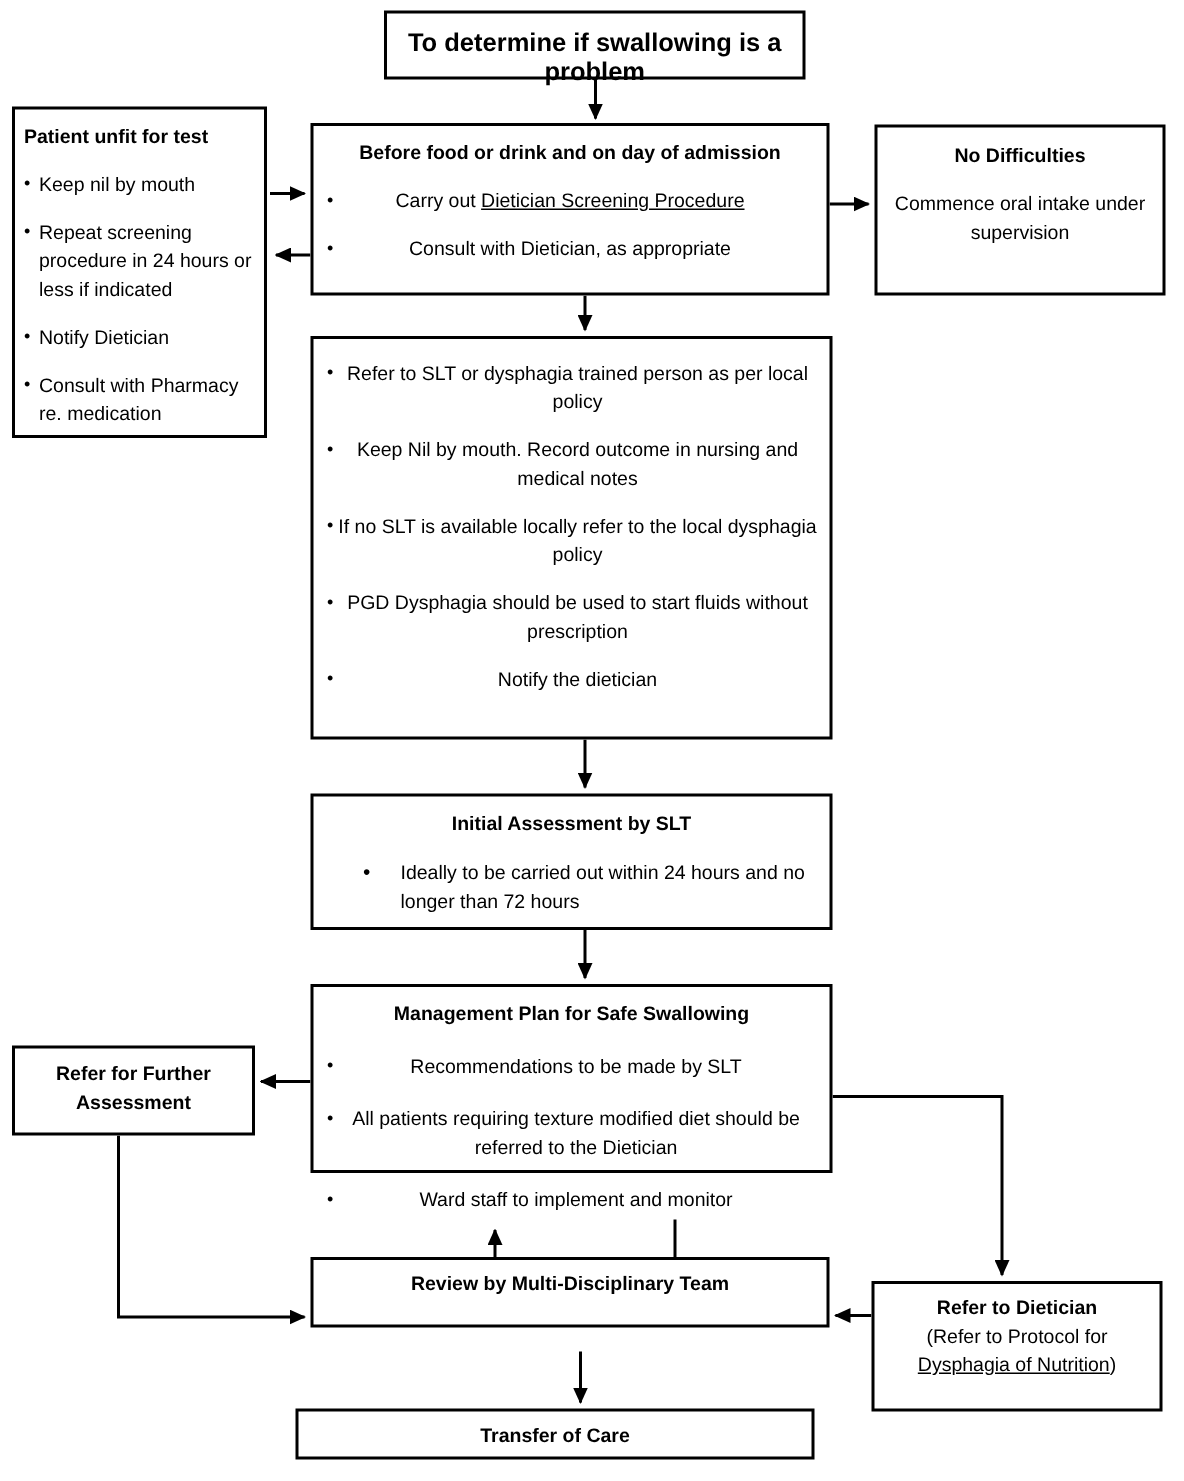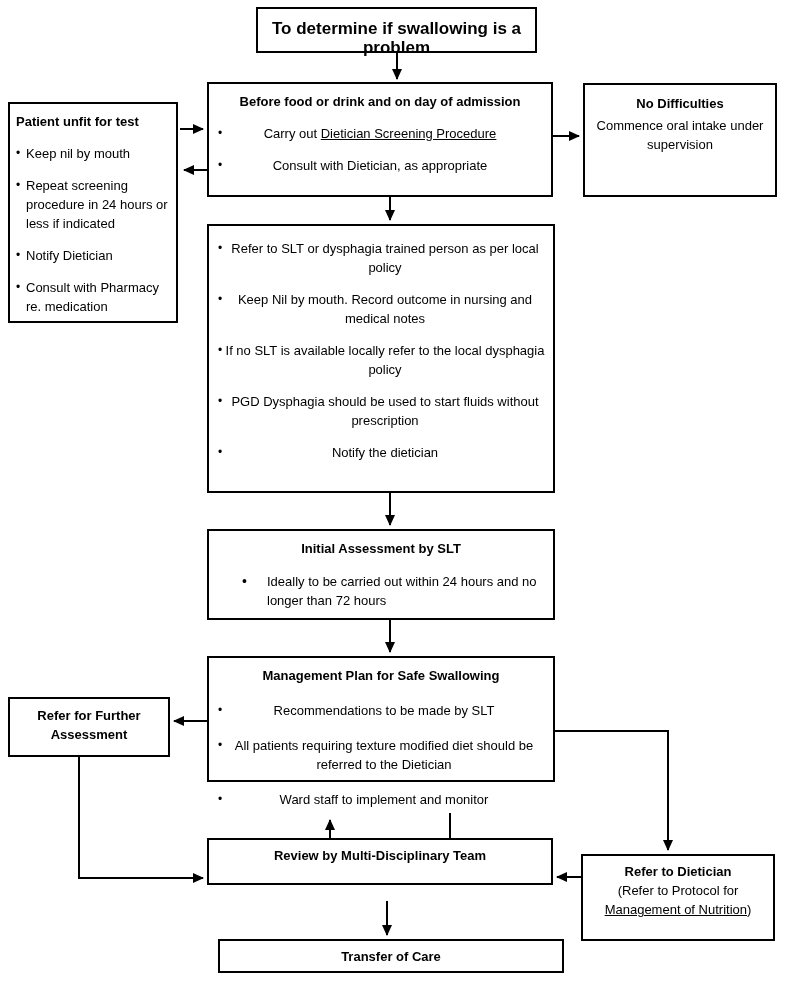--- a/index.html
+++ b/index.html
@@ -36,28 +36,28 @@
   .item.left{ text-align:left; }
   .u{ text-decoration:underline; }
 
   
   #box-top{ left:256px; top:7px; width:281px; height:46px; }
   #box-top .title{ font-size:17px; padding-top:10px; }
 
   #box-before{ left:207px; top:82px; width:346px; height:115px; }
   #box-before .title{ padding-top:8px; }
 
-  #box-unfit{ left:8px; top:102px; width:170px; height:221px; padding:0 4px 0 6px; }
+  #box-unfit{ left:8px; top:71px; width:170px; height:221px; padding:0 4px 0 6px; }
   #box-unfit .title{ text-align:left; padding-top:8px; }
   #box-unfit .item{ padding-left:10px; margin-top:13px; }
   #box-unfit .item .bullet{ left:0; }
 
   #box-nodiff{ left:583px; top:83px; width:194px; height:114px; text-align:center; }
   #box-nodiff .title{ padding-top:9px; }
-  #box-nodiff .body-text{ margin-top:3px; padding:0 10px; }
+  #box-nodiff .body-text{ margin-top:13px; padding:0 10px; }
 
   #box-difficulties{ left:207px; top:224px; width:348px; height:269px; }
   #box-difficulties .title{ padding-top:6px; }
   #box-difficulties .item{ margin-top:13px; padding:0 8px 0 16px; }
 
   #box-initial{ left:207px; top:529px; width:348px; height:91px; }
   #box-initial .title{ padding-top:8px; }
   #box-initial .item{ margin-top:14px; padding-left:58px; padding-right:12px; }
   #box-initial .item .bullet{ left:33px; font-size:14px; }
 
@@ -67,21 +67,21 @@
 
   #box-further{ left:8px; top:697px; width:162px; height:60px; }
   #box-further .title{ padding-top:7px; }
 
   #box-review{ left:207px; top:838px; width:346px; height:47px; }
   #box-review .title{ padding-top:6px; }
 
   #box-dietician{ left:581px; top:854px; width:194px; height:87px; text-align:center; }
   #box-dietician .title{ padding-top:6px; }
 
-  #box-transfer{ left:218px; top:939px; width:346px; height:34px; }
+  #box-transfer{ left:197px; top:939px; width:346px; height:34px; }
   #box-transfer .title{ padding-top:6px; }
 
   #arrow-layer{
     position:absolute;
     left:0; top:0;
     width:789px; height:987px;
     pointer-events:none;
   }
 </style>
 </head>
@@ -203,20 +203,20 @@
     <div class="title">Refer for Further Assessment</div>
   </div>
 
   <div class="box" id="box-review">
     <div class="title">Review by Multi-Disciplinary Team</div>
   </div>
 
   <div class="box" id="box-dietician">
     <div class="title">Refer to Dietician</div>
     <div>(Refer to Protocol for</div>
-    <div><span class="u">Management of Nutrition</span><span>)</span></div>
+    <div><span class="u">Dysphagia of Nutrition</span><span>)</span></div>
   </div>
 
   <div class="box" id="box-transfer">
     <div class="title">Transfer of Care</div>
   </div>
 
 </div>
 
 </body></html>

